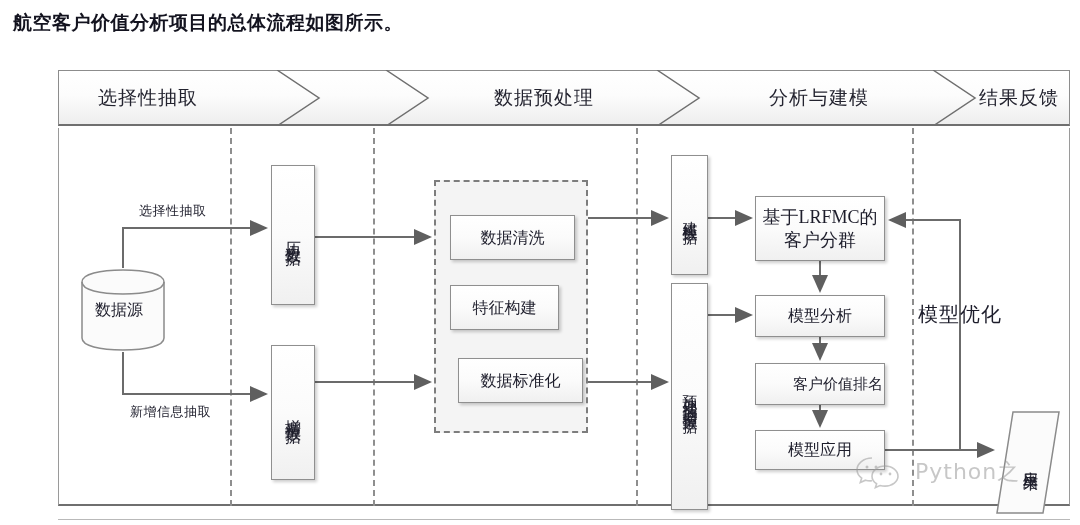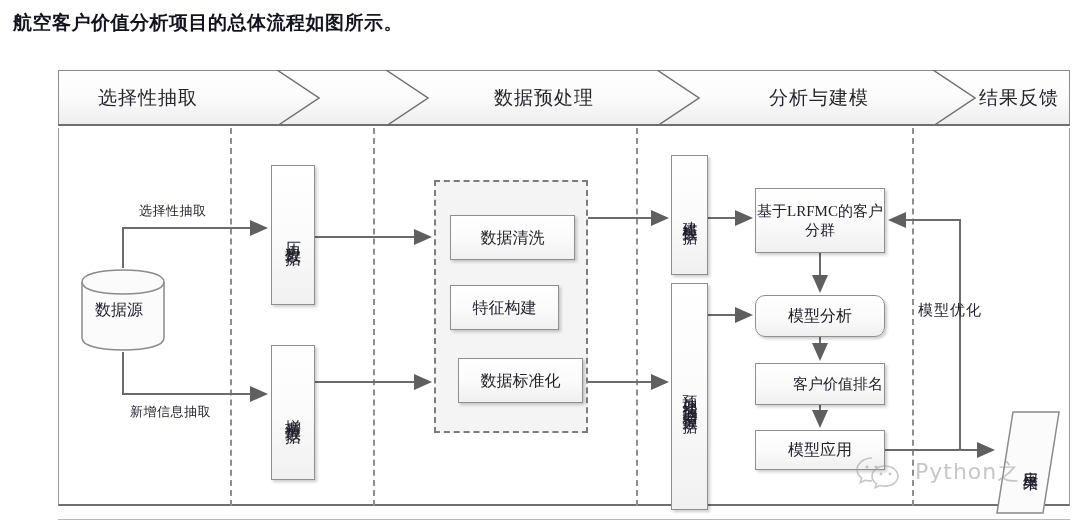--- a/index.html
+++ b/index.html
@@ -156,21 +156,21 @@
 
   
   .edge-label {
     position: absolute;
     font-size: 13px;
     color: #1d1d2b;
     white-space: nowrap;
     letter-spacing: .5px;
   }
   .edge-label.big {
-    font-size: 15px;
+    font-size: 20px;
     letter-spacing: 1px;
   }
 
   
   #connectors {
     position: absolute;
     left: 0; top: 0;
     width: 1080px; height: 525px;
     pointer-events: none;
   }
@@ -293,23 +293,23 @@
 <div class="node" style="left:450px; top:215px; width:125px; height:45px;">数据清洗</div>
 
 <div class="node" style="left:450px; top:285px; width:109px; height:45px;">特征构建</div>
 
 <div class="node" style="left:450px; top:358px; width:125px; height:45px;margin-left:8px;">数据标准化</div>
 
 <div class="node vertical" style="left:671px; top:155px; width:37px; height:120px; font-size:15px;">建模数据</div>
 
 <div class="node vertical" style="left:671px; top:283px; width:37px; height:227px; font-size:15px;">预处理后的增量数据</div>
 
-<div class="node" style="left:755px; top:188px; width:130px; height:65px; font-size:15px;">基于LRFMC的客户分群</div>
-
-<div class="node" style="left:755px; top:295px; width:130px; height:42px;border-radius:10px;">模型分析</div>
+<div class="node" style="left:755px; top:196px; width:130px; height:65px; font-size:18px;">基于LRFMC的客户分群</div>
+
+<div class="node" style="left:755px; top:295px; width:130px; height:42px;">模型分析</div>
 
 <div class="node" style="left:755px; top:363px; width:130px; height:42px; font-size:15px;padding-left:36px;">客户价值排名</div>
 
 <div class="node" style="left:755px; top:430px; width:130px; height:40px;">模型应用</div>
 
 <div id="node-app-result">
   <svg width="66" height="105" viewBox="0 0 66 105">
     <path d="M18,2 L64,2 L48,103 L2,103 Z" fill="#fbfbfb" stroke="#8b8b8b" stroke-width="1.5"></path>
   </svg>
   <div class="para-text">应用结果</div>

